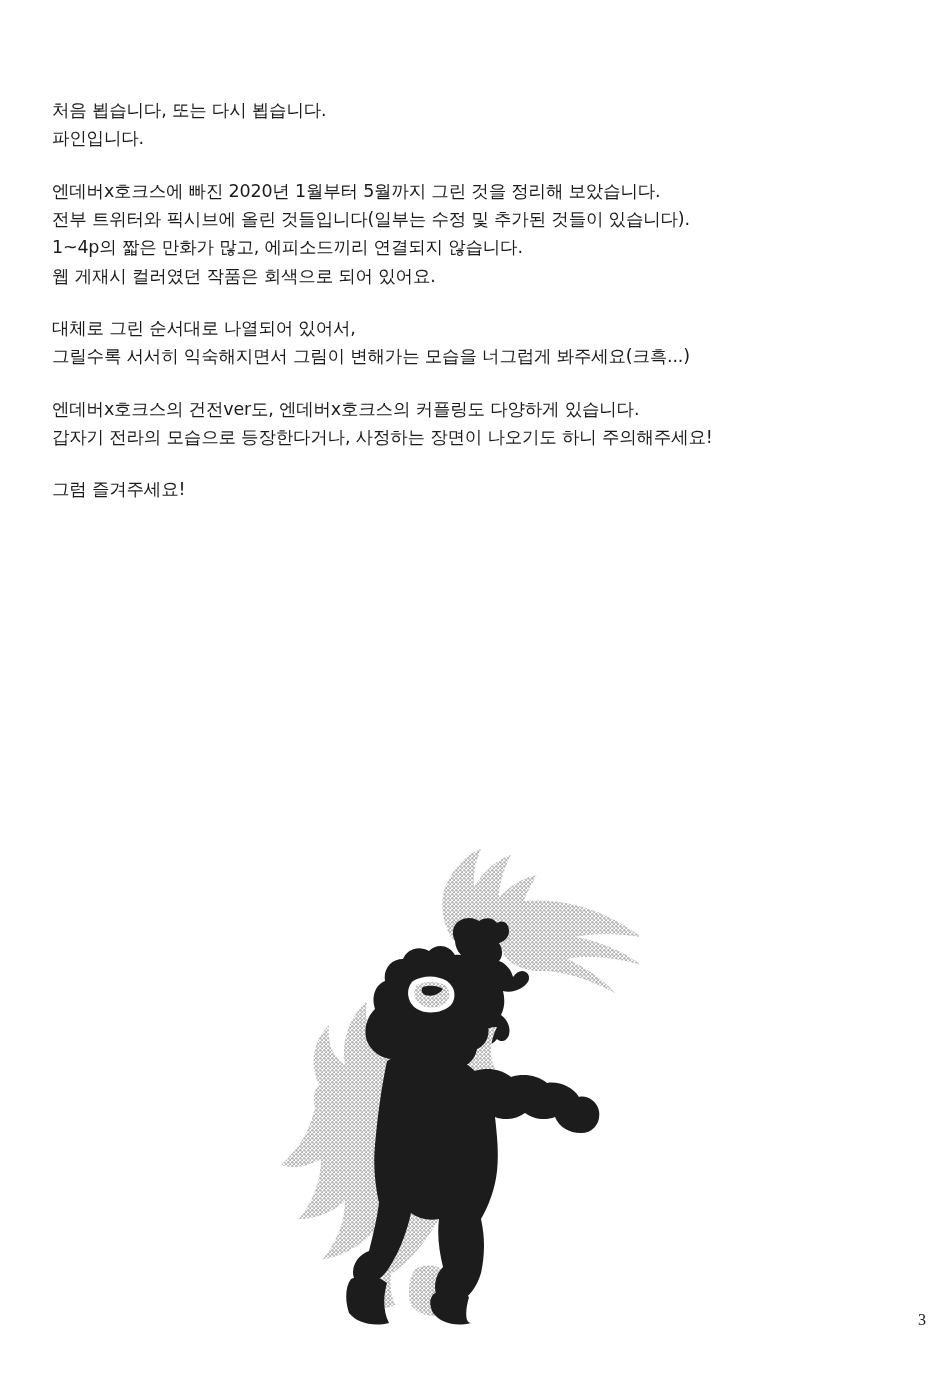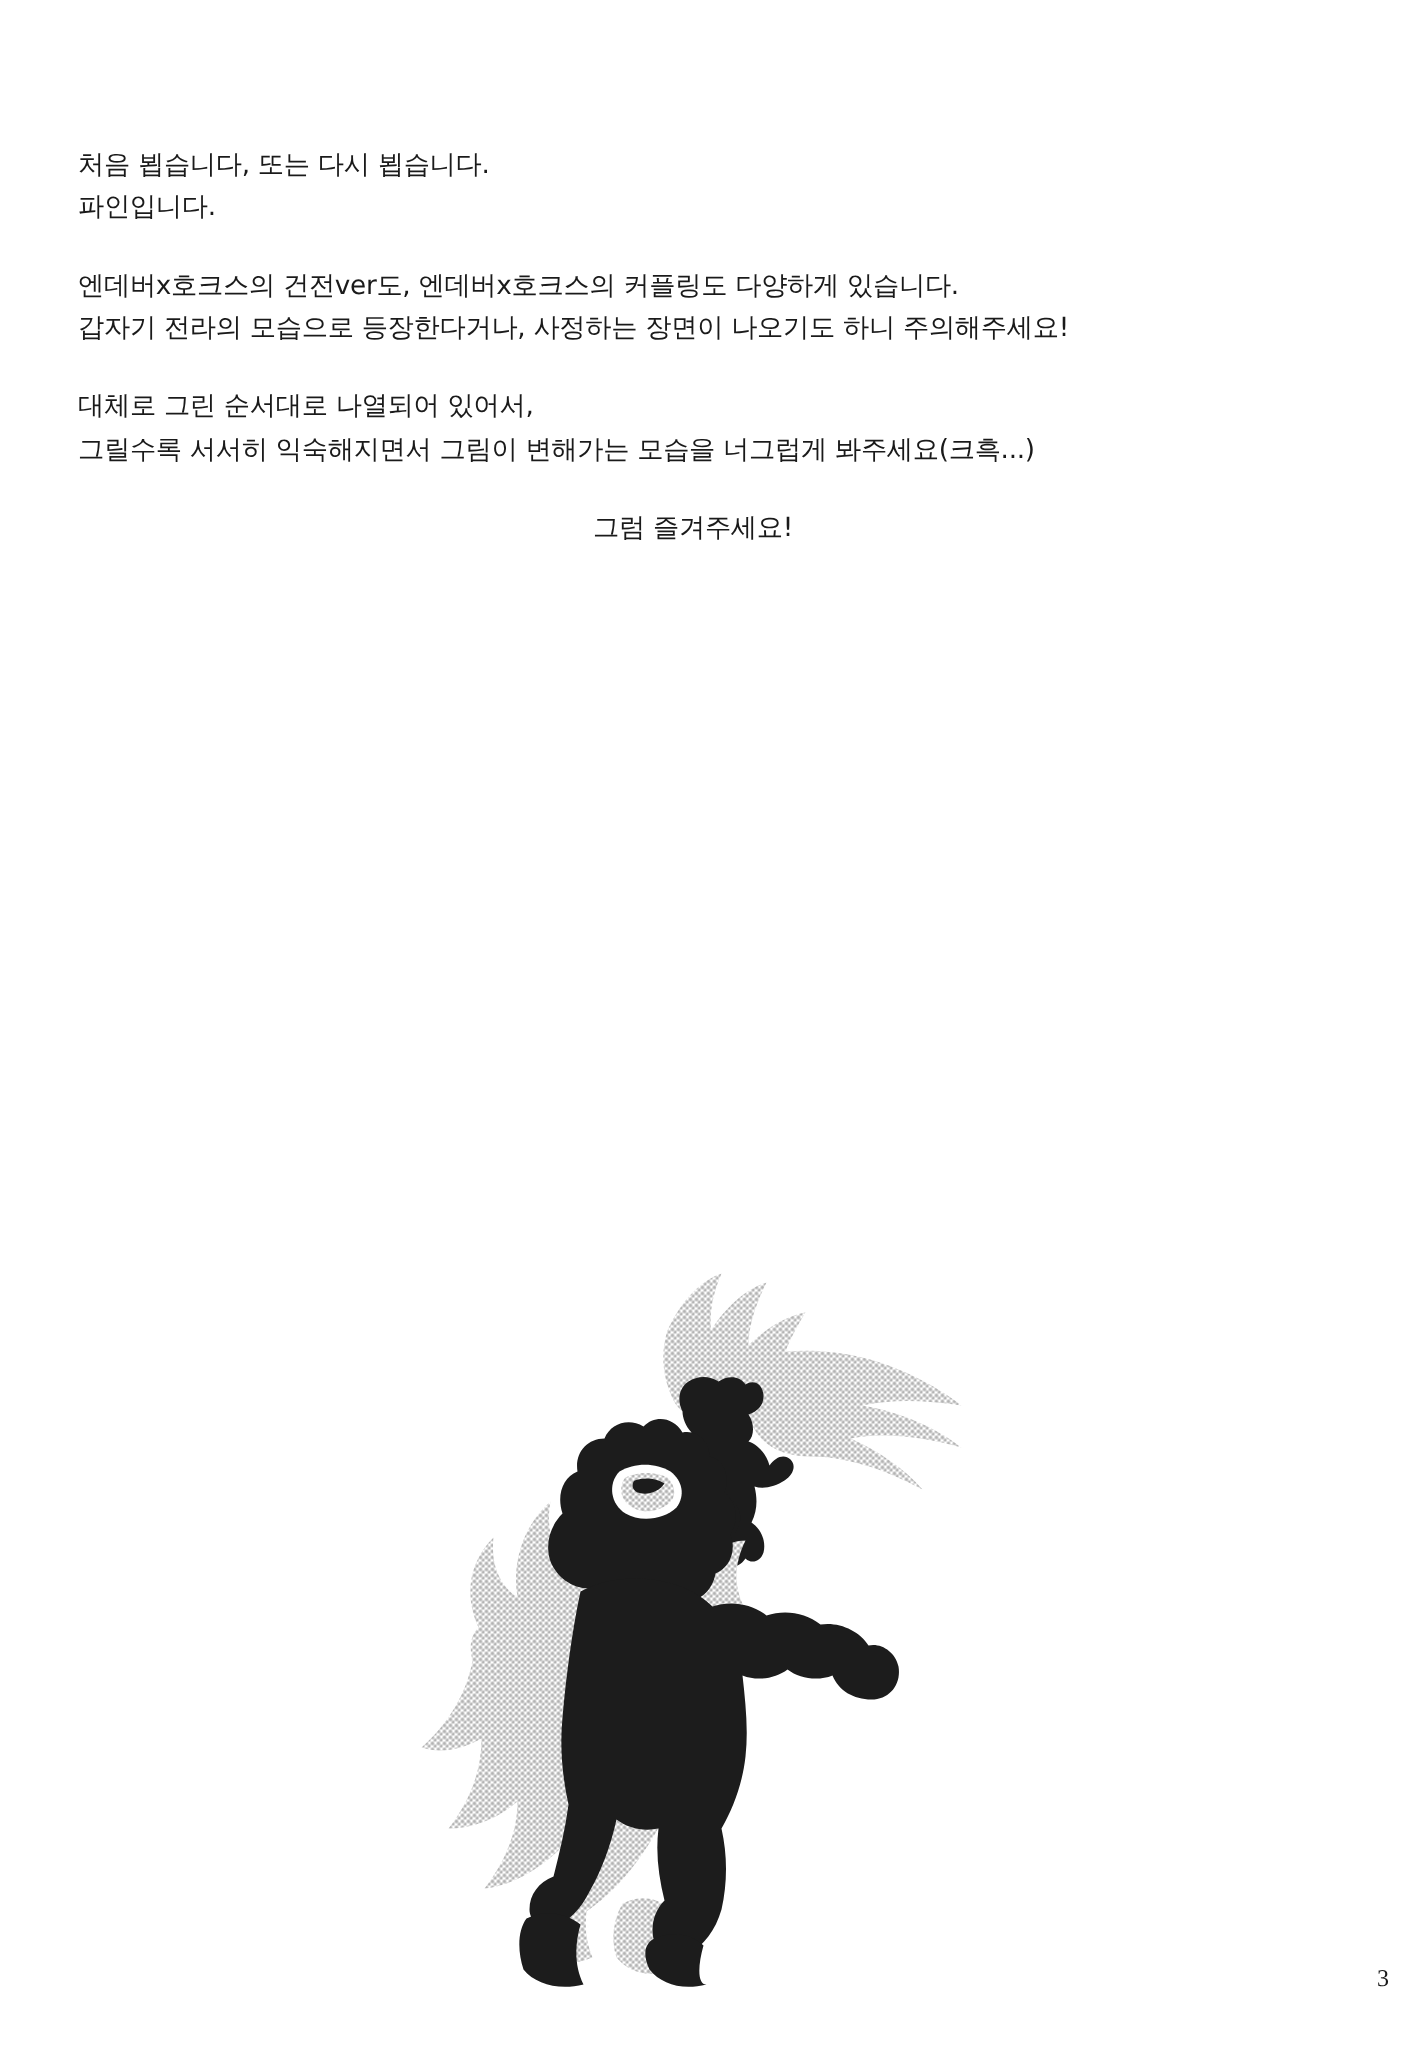--- a/index.html
+++ b/index.html
@@ -25,21 +25,20 @@
     font-size: 17.5px;
     line-height: 1.62;
     letter-spacing: -0.2px;
   }
   .para {
     margin: 0 0 24px 0;
     white-space: pre-line;
   }
   .para:last-child {
     margin-bottom: 0;
-    text-align: center;
   }
   .art {
     position: absolute;
     left: 255px;
     top: 845px;
     width: 470px;
     height: 480px;
   }
   .art svg {
     display: block;
@@ -56,24 +55,28 @@
   }
 </style>
 </head>
 <body>
 
 <div class="page">
 
   <div class="text-block">
     <p class="para">처음 뵙습니다, 또는 다시 뵙습니다.
 파인입니다.</p>
+    <p class="para">엔데버x호크스에 빠진 2020년 1월부터 5월까지 그린 것을 정리해 보았습니다.
+전부 트위터와 픽시브에 올린 것들입니다(일부는 수정 및 추가된 것들이 있습니다).
+1~4p의 짧은 만화가 많고, 에피소드끼리 연결되지 않습니다.
+웹 게재시 컬러였던 작품은 회색으로 되어 있어요.</p>
+    <p class="para">대체로 그린 순서대로 나열되어 있어서,
+그릴수록 서서히 익숙해지면서 그림이 변해가는 모습을 너그럽게 봐주세요(크흑...)</p>
     <p class="para">엔데버x호크스의 건전ver도, 엔데버x호크스의 커플링도 다양하게 있습니다.
 갑자기 전라의 모습으로 등장한다거나, 사정하는 장면이 나오기도 하니 주의해주세요!</p>
-    <p class="para">대체로 그린 순서대로 나열되어 있어서,
-그릴수록 서서히 익숙해지면서 그림이 변해가는 모습을 너그럽게 봐주세요(크흑...)</p>
     <p class="para">그럼 즐겨주세요!</p>
   </div>
 
   <div class="art">
     <svg viewBox="0 0 470 480" xmlns="http://www.w3.org/2000/svg">
       <defs>
         <pattern id="halftone" width="4" height="4" patternUnits="userSpaceOnUse">
           <rect width="4" height="4" fill="#ffffff"></rect>
           <circle cx="1.3" cy="1.3" r="1.25" fill="#b3b3b3"></circle>
           <circle cx="3.3" cy="3.3" r="1.25" fill="#b3b3b3"></circle>

